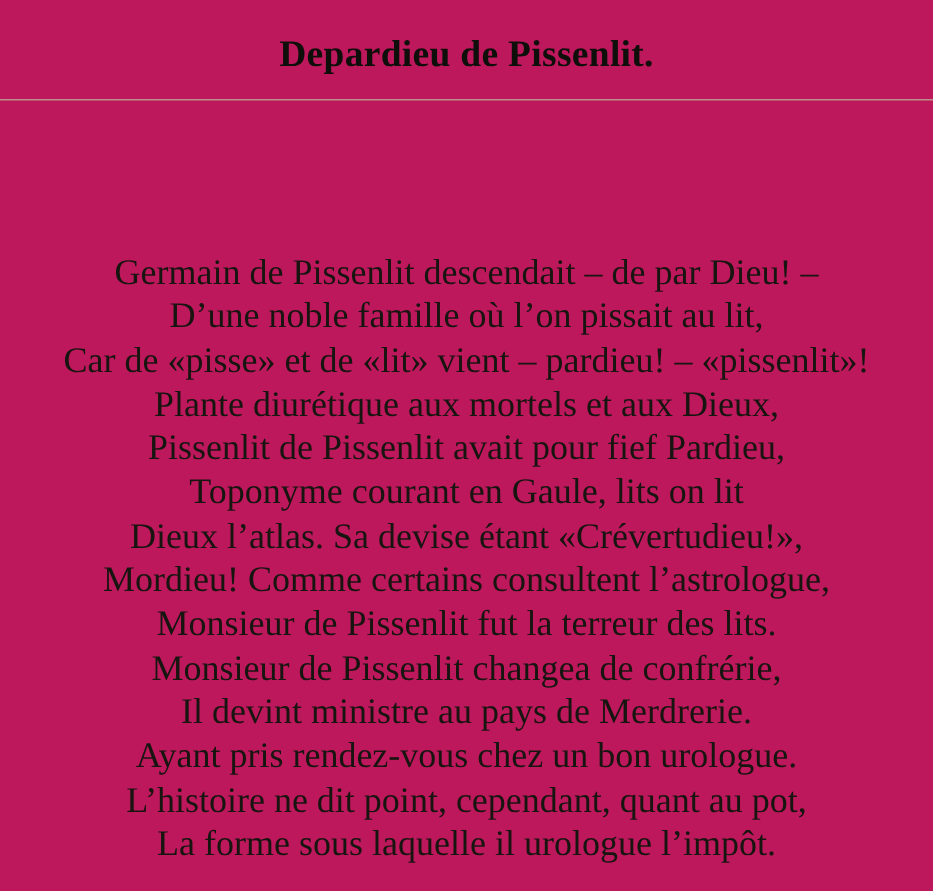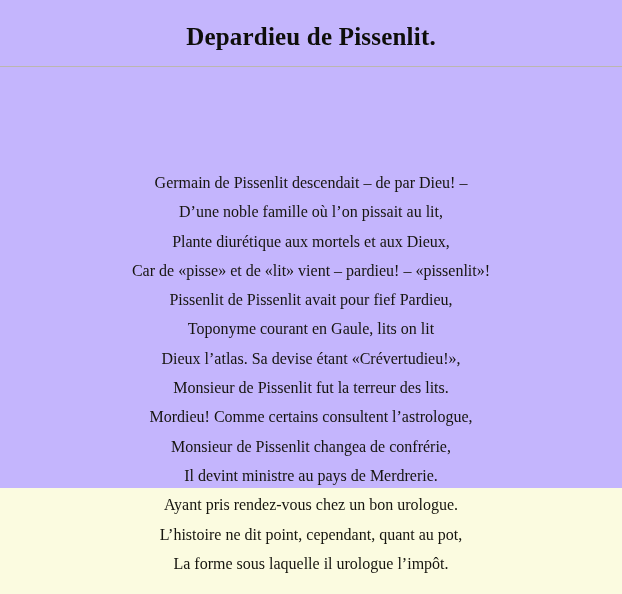--- a/index.html
+++ b/index.html
@@ -10,23 +10,23 @@
     width: 622px;
     height: 594px;
     background: #fbfbe0;
     font-family: "Liberation Serif", serif;
     color: #12110d;
     overflow: hidden;
     position: relative;
   }
   .page {
     width: 622px;
-    height: 488px;
+    height: 594px;
     box-sizing: border-box;
-    background: #c4b5fd;
+    background: #be185d;
     position: relative;
   }
   .top-rule {
     position: absolute;
     top: 66px;
     left: 0;
     width: 622px;
     height: 1px;
     background: #b9b894;
     opacity: 0.75;
@@ -45,45 +45,45 @@
   }
   .poem {
     position: absolute;
     top: 168px;
     left: 0;
     width: 622px;
     text-align: center;
   }
   .poem .line {
     font-family: "Liberation Serif", serif;
-    font-size: 16px;
+    font-size: 24px;
     line-height: 29.3px;
     color: #16150f;
     white-space: pre;
   }
 </style>
 </head>
 <body>
 
 <div class="page">
 
   <div class="title">Depardieu de Pissenlit.</div>
 
   <div class="top-rule"></div>
 
   <div class="poem">
     <div class="line">Germain de Pissenlit descendait – de par Dieu! –</div>
     <div class="line">D’une noble famille où l’on pissait au lit,</div>
+    <div class="line">Car de «pisse» et de «lit» vient – pardieu! – «pissenlit»!</div>
     <div class="line">Plante diurétique aux mortels et aux Dieux,</div>
-    <div class="line">Car de «pisse» et de «lit» vient – pardieu! – «pissenlit»!</div>
     <div class="line">Pissenlit de Pissenlit avait pour fief Pardieu,</div>
     <div class="line">Toponyme courant en Gaule, lits on lit</div>
     <div class="line">Dieux l’atlas. Sa devise étant «Crévertudieu!»,</div>
+    <div class="line">Mordieu! Comme certains consultent l’astrologue,</div>
     <div class="line">Monsieur de Pissenlit fut la terreur des lits.</div>
-    <div class="line">Mordieu! Comme certains consultent l’astrologue,</div>
     <div class="line">Monsieur de Pissenlit changea de confrérie,</div>
     <div class="line">Il devint ministre au pays de Merdrerie.</div>
     <div class="line">Ayant pris rendez-vous chez un bon urologue.</div>
     <div class="line">L’histoire ne dit point, cependant, quant au pot,</div>
     <div class="line">La forme sous laquelle il urologue l’impôt.</div>
   </div>
 
 </div>
 
 </body></html>

